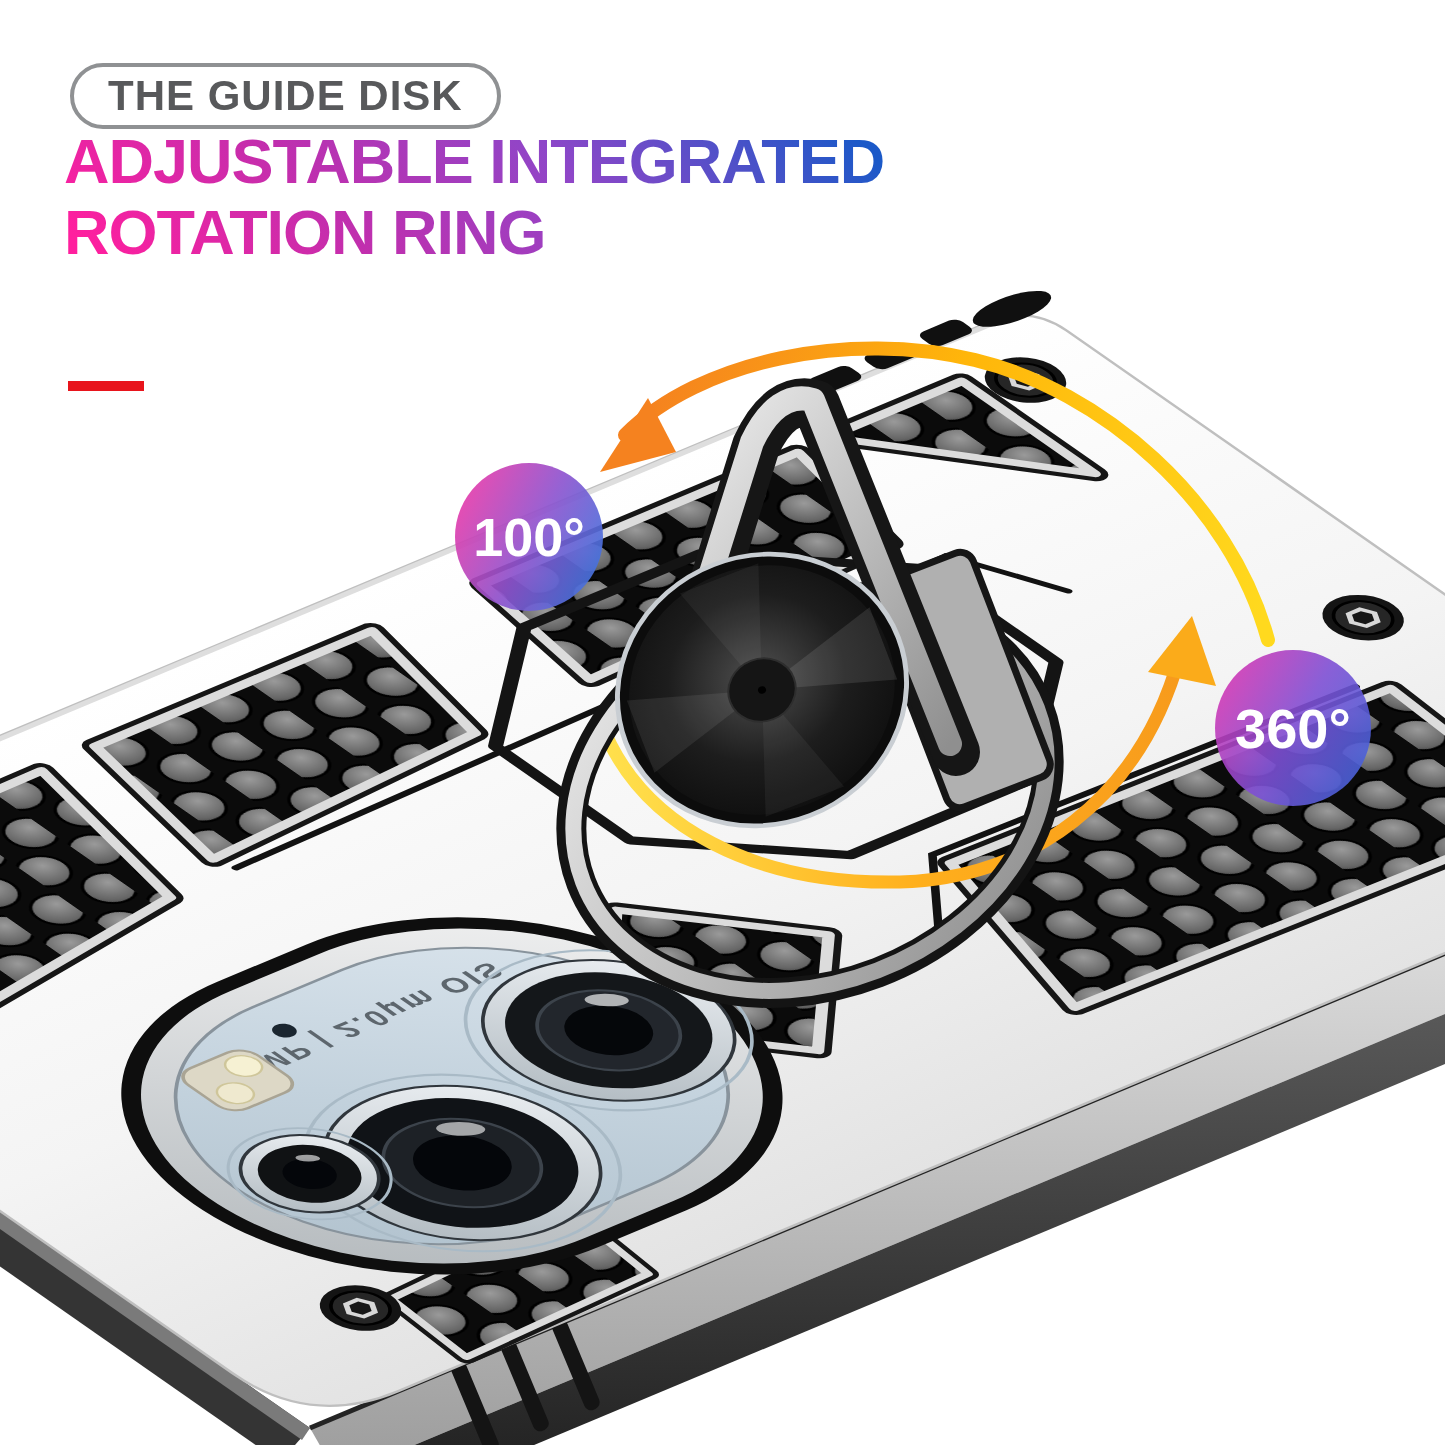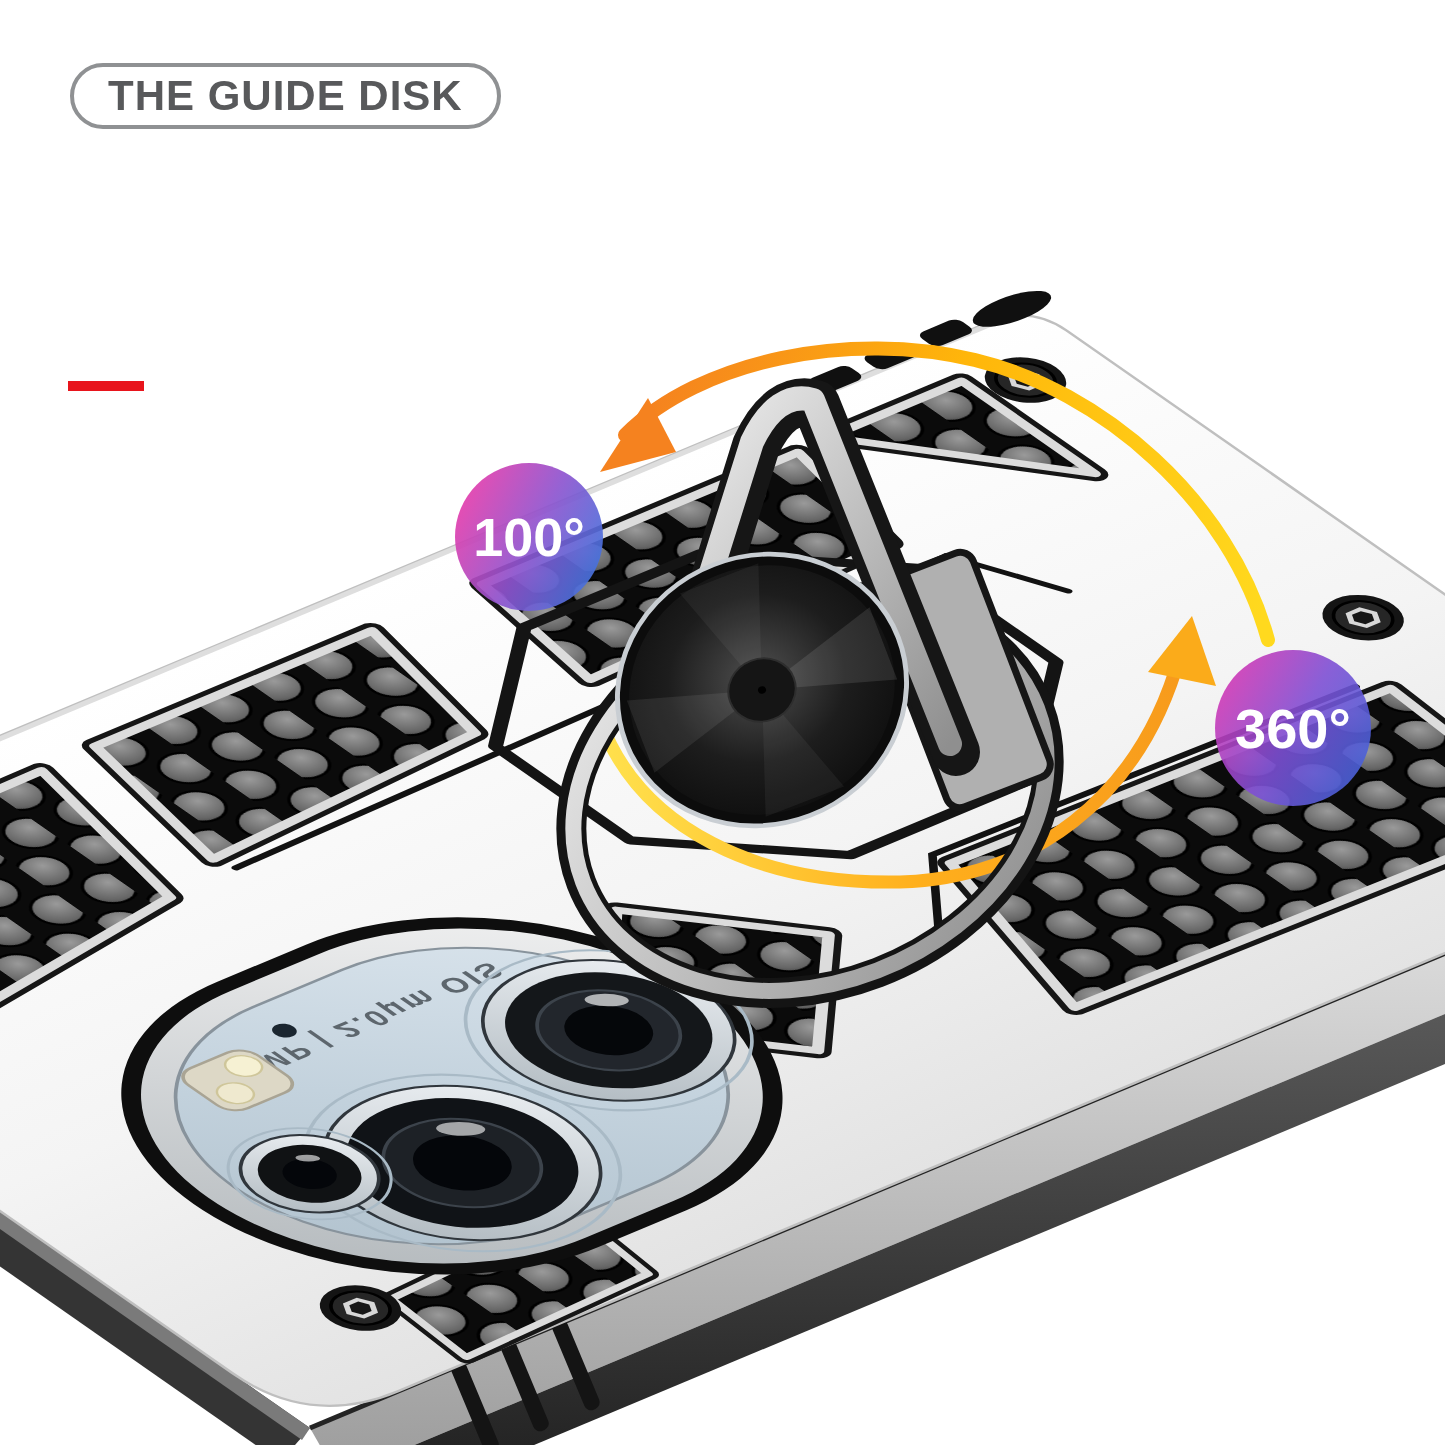--- a/index.html
+++ b/index.html
@@ -258,16 +258,18 @@
     <circle cx="1293" cy="728" r="78" fill="url(#grad360)" opacity="0.9"></circle>
     <text class="badge-text" x="1293" y="748" text-anchor="middle" font-size="56">360°</text>
   </g>
 </svg>
 
   <div class="pill-badge">
     <span>THE GUIDE DISK</span>
   </div>
 
   <div class="headline">
+    <div>ADJUSTABLE INTEGRATED</div>
+    <div>ROTATION RING</div>
   </div>
 
   <div class="red-dash"></div>
 </div>
 
 </body></html>

